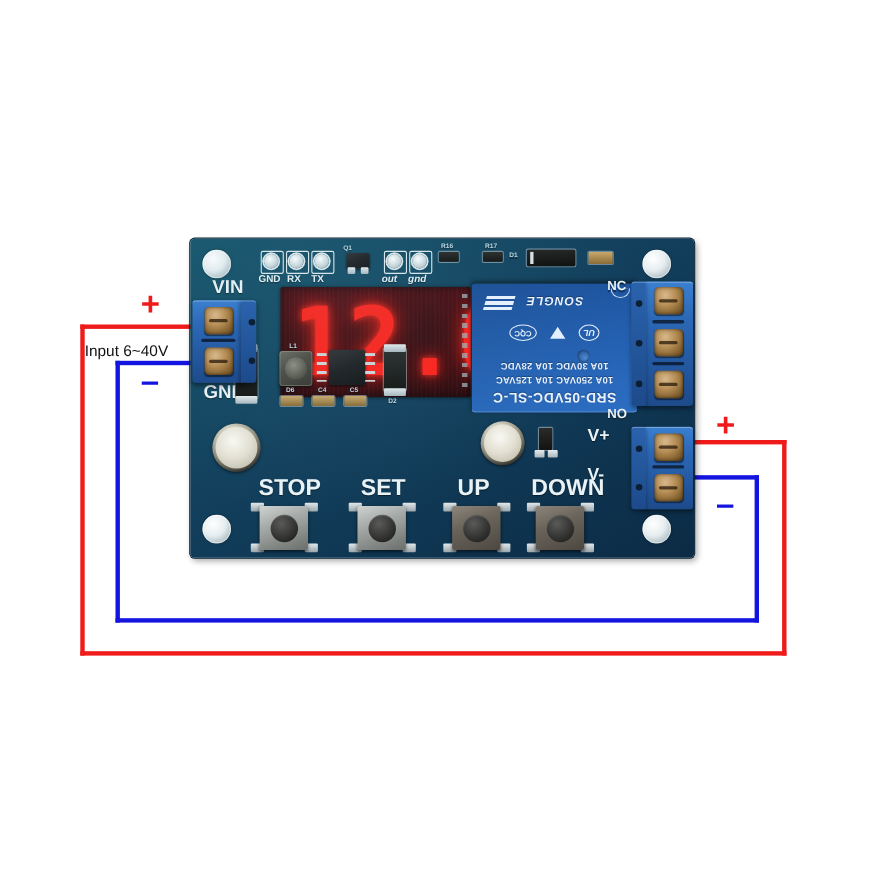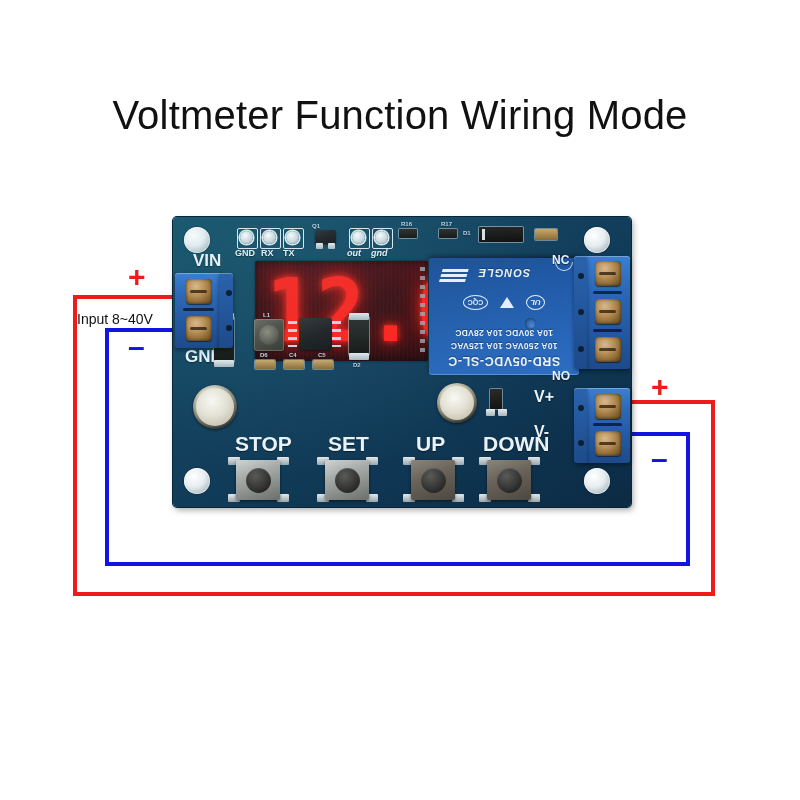--- a/index.html
+++ b/index.html
@@ -178,40 +178,39 @@
     box-shadow:inset 0 1px 1px rgba(255,255,255,.15);
   }
   .btnleg{position:absolute;width:12px;height:8px;border-radius:1px;
       background:linear-gradient(180deg,#e3e9eb,#9aa7ac);}
 </style>
 </head>
 <body>
 
 <div id="stage">
 
-  <div class="title">Voltmeter Function Wiring Mode</div>
 
   <div class="wire h red" style="left:73px;top:295px;width:112px;"></div>
   <div class="wire v red" style="left:73px;top:295px;height:301px;"></div>
   <div class="wire h red" style="left:73px;top:592px;width:642px;"></div>
   <div class="wire v red" style="left:711px;top:400px;height:196px;"></div>
   <div class="wire h red" style="left:625px;top:400px;width:90px;"></div>
 
   <div class="wire h blue" style="left:105px;top:328px;width:82px;"></div>
   <div class="wire v blue" style="left:105px;top:328px;height:238px;"></div>
   <div class="wire h blue" style="left:105px;top:562px;width:585px;"></div>
   <div class="wire v blue" style="left:686px;top:432px;height:134px;"></div>
   <div class="wire h blue" style="left:626px;top:432px;width:64px;"></div>
 
   <div class="sign p" style="left:128px;top:262px;">+</div>
   <div class="sign m" style="left:128px;top:332px;">–</div>
   <div class="sign p" style="left:651px;top:372px;">+</div>
   <div class="sign m" style="left:651px;top:444px;">–</div>
 
-  <div class="inputlabel" style="left:77px;top:311px;">Input 8~40V</div>
+  <div class="inputlabel" style="left:77px;top:311px;">Input 6~40V</div>
 
   <div id="pcb">
 
     <div class="mhole" style="left:11px;top:10px;"></div>
     <div class="mhole" style="left:411px;top:10px;"></div>
     <div class="mhole" style="left:11px;top:251px;"></div>
     <div class="mhole" style="left:411px;top:251px;"></div>
 
     <div class="hdrbox" style="left:64px;top:11px;width:19px;height:19px;"></div>
     <div class="hdrpad" style="left:67px;top:14px;"></div>

